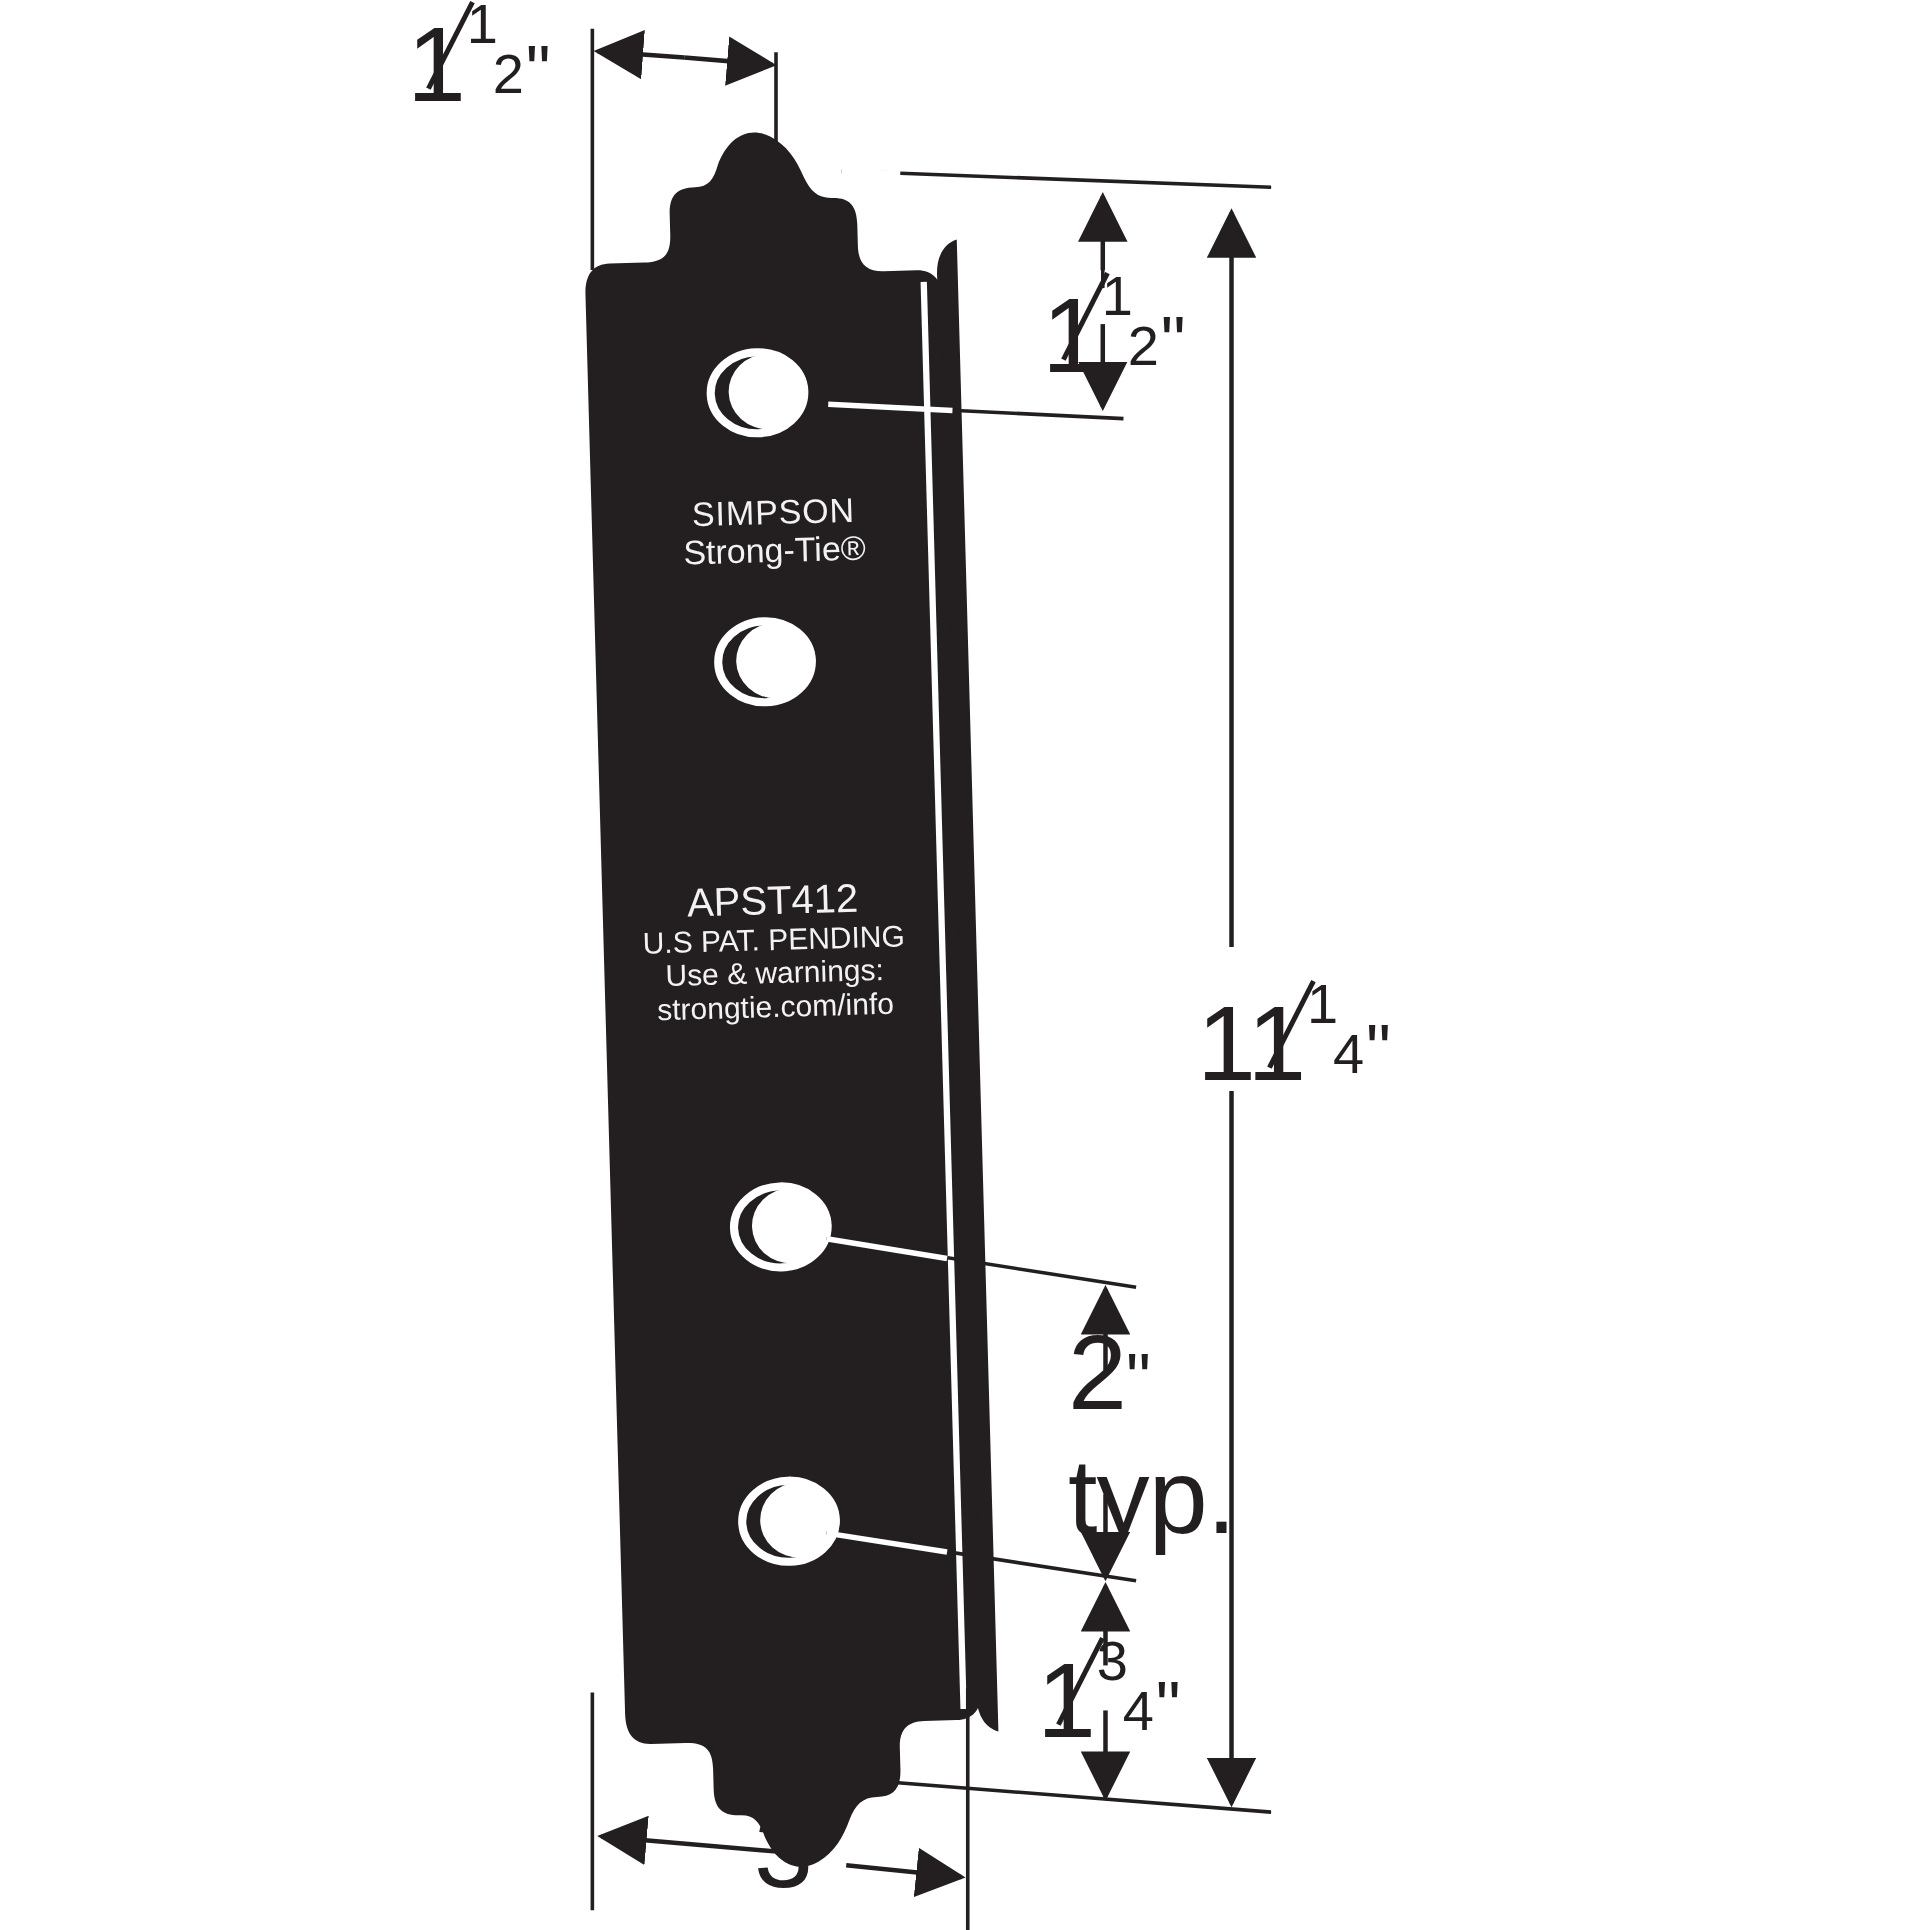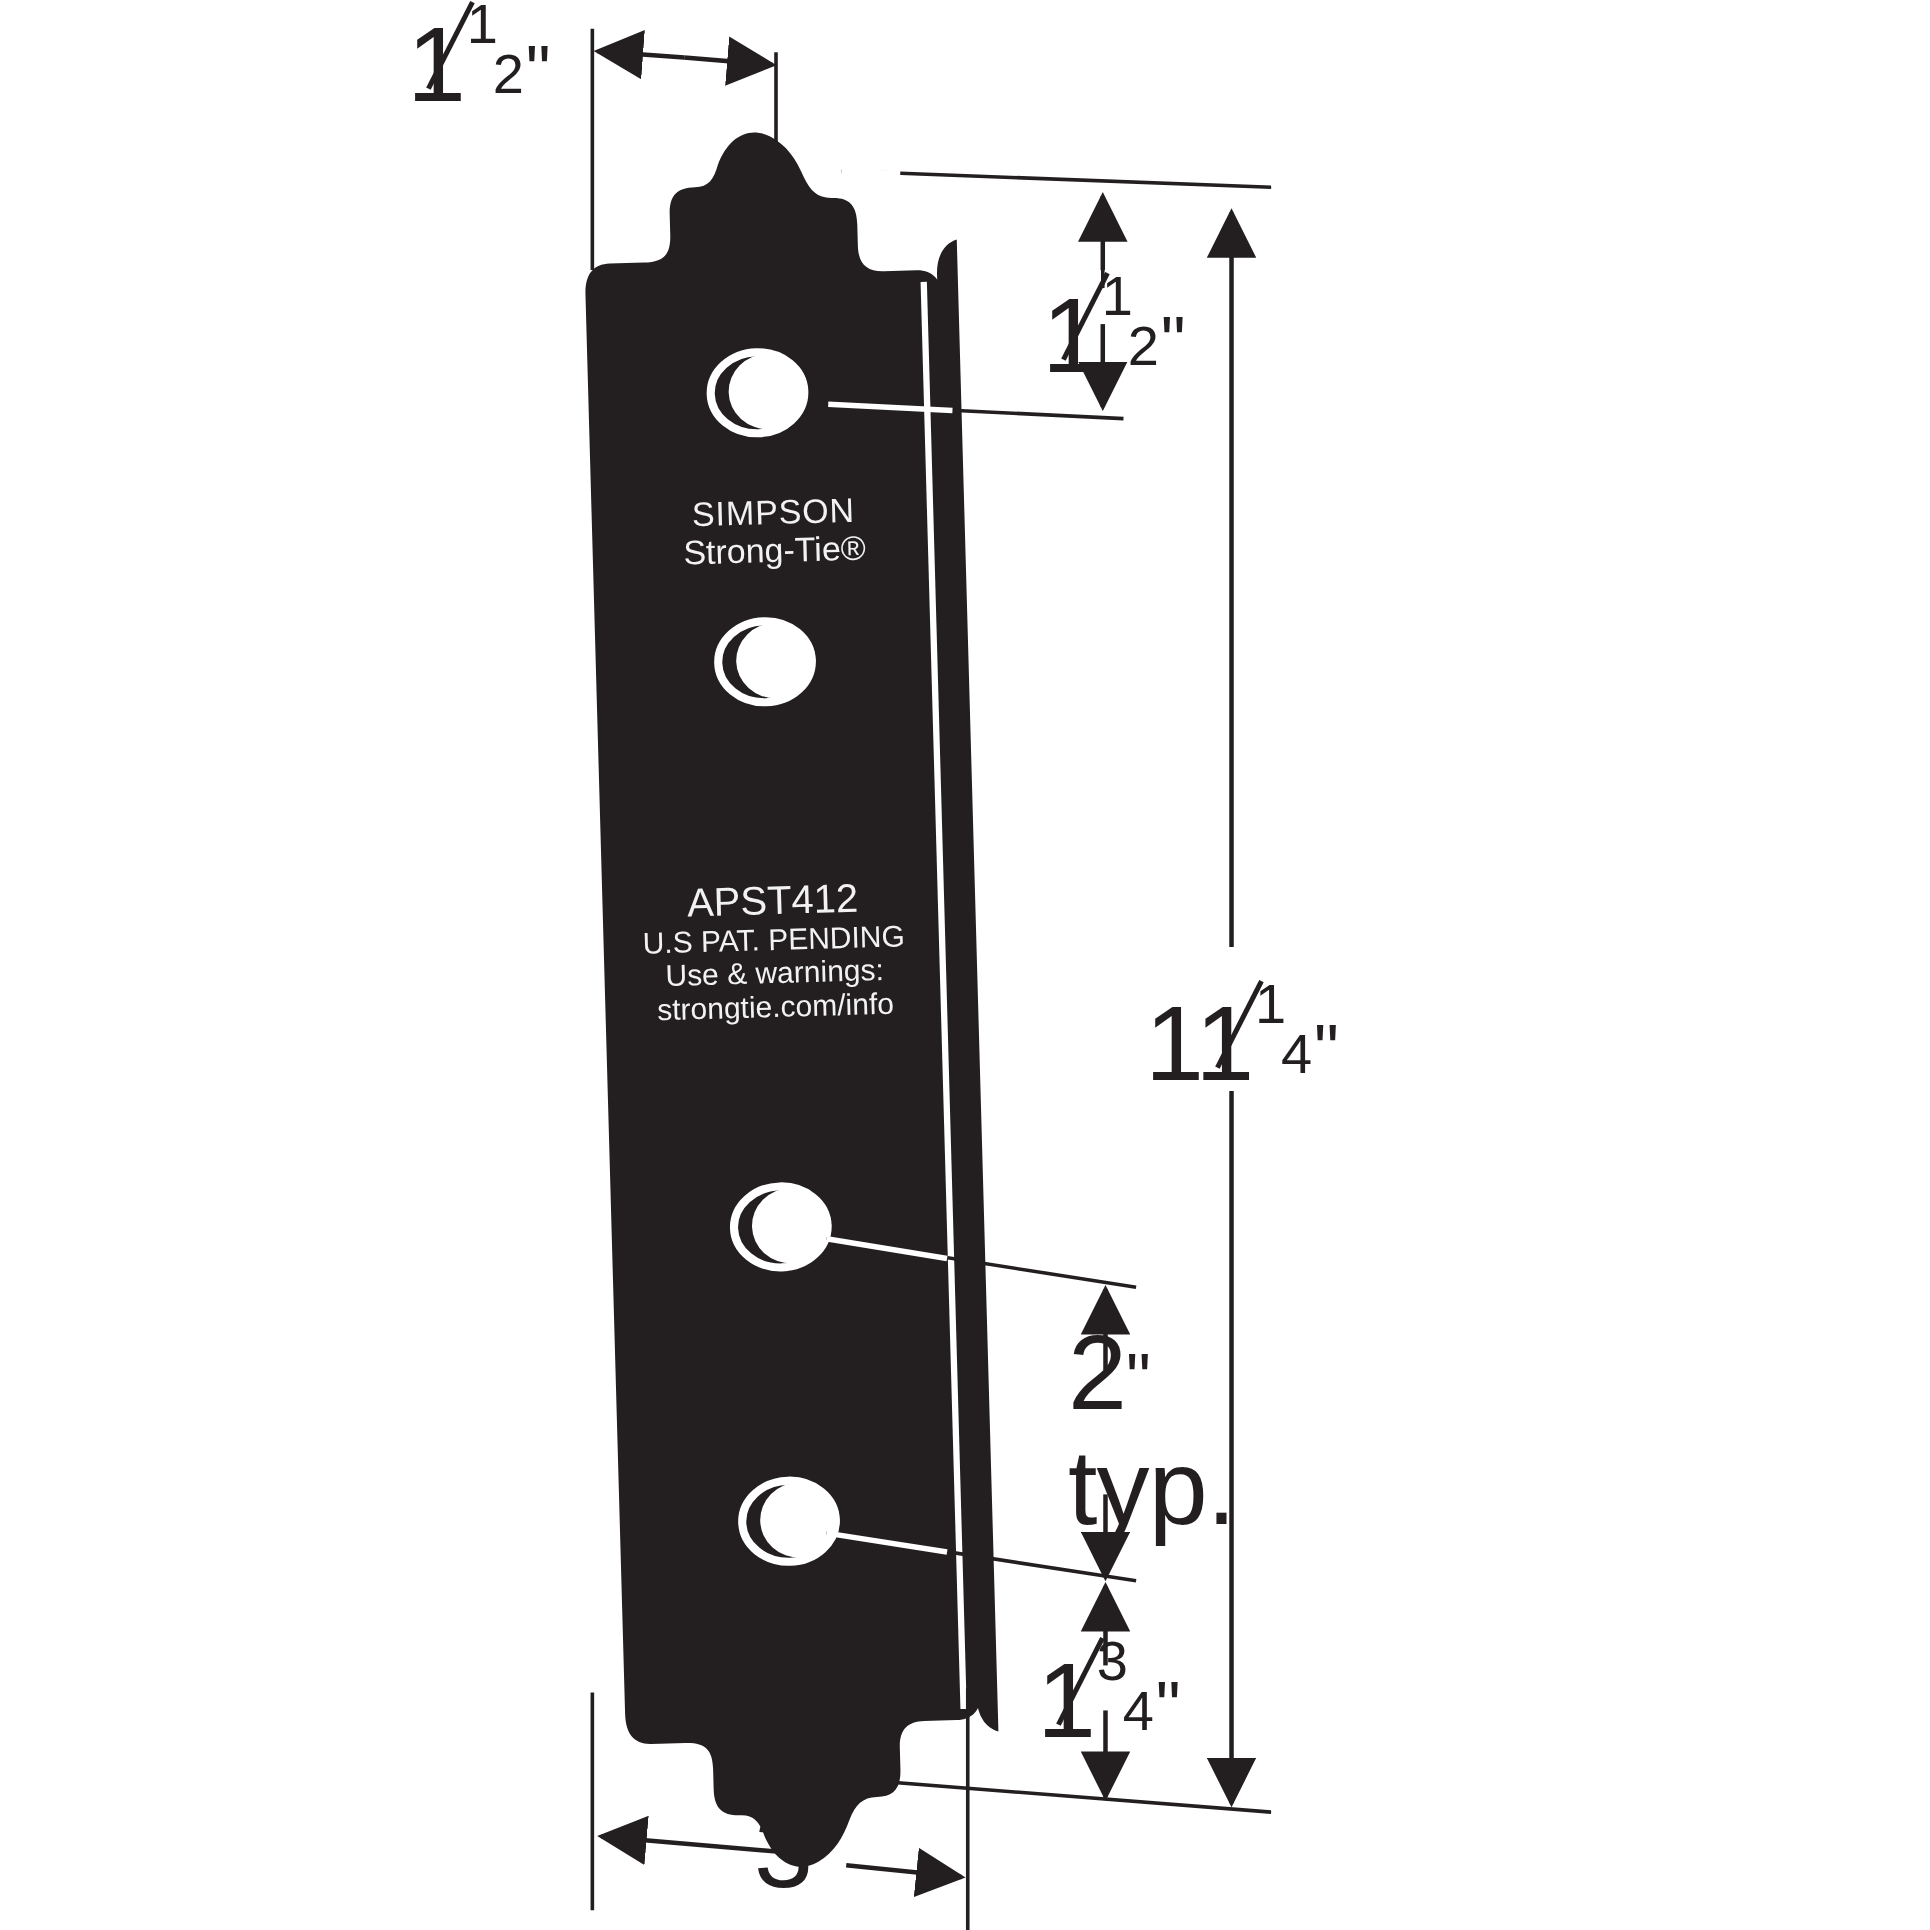--- a/index.html
+++ b/index.html
@@ -33,21 +33,21 @@
     margin-left:1.8px;margin-right:0.9px;
   }
   .frac .num{position:absolute;left:0;top:1.8px;font-size:56px;}
   .frac .den{position:absolute;right:1.8px;bottom:-1.8px;font-size:56px;}
   .frac .bar{
     position:absolute;left:3.6px;top:7.2px;
     width:4.5px;height:97px;background:#231f20;
     transform:rotate(27deg);transform-origin:top center;
   }
   .dimlabel.two-line{line-height:0.98;}
-  .dimlabel .typ{display:block;font-size:106px;margin-top:11px;}
+  .dimlabel .typ{display:block;font-size:106px;margin-top:20px;}
 
   
   .platetext{
     position:absolute;
     color:#f2f2f2;
     font-family:"Liberation Sans","DejaVu Sans",sans-serif;
     white-space:nowrap;
     text-align:center;
     line-height:1.12;
     user-select:none;
@@ -194,21 +194,21 @@
   </div>
 
   <div class="dimlabel" style="left:407px;top:-5.4px;">
     <span class="whole">1</span><span class="frac"><span class="num">1</span><span class="bar"></span><span class="den">2</span></span><span class="inch">"</span>
   </div>
 
   <div class="dimlabel" style="left:1042px;top:266px;">
     <span class="whole">1</span><span class="frac"><span class="num">1</span><span class="bar"></span><span class="den">2</span></span><span class="inch">"</span>
   </div>
 
-  <div class="dimlabel" style="left:1145px;top:974px;text-align:center;">
+  <div class="dimlabel" style="left:1197px;top:974px;text-align:center;">
     <span class="whole">11</span><span class="frac"><span class="num">1</span><span class="bar"></span><span class="den">4</span></span><span class="inch">"</span>
   </div>
 
   <div class="dimlabel two-line" style="left:1068px;top:1321px;text-align:left;">
     <span class="whole">2</span><span class="inch">"</span>
     <span class="typ">typ.</span>
   </div>
 
   <div class="dimlabel" style="left:1037px;top:1631px;">
     <span class="whole">1</span><span class="frac"><span class="num">3</span><span class="bar"></span><span class="den">4</span></span><span class="inch">"</span>

